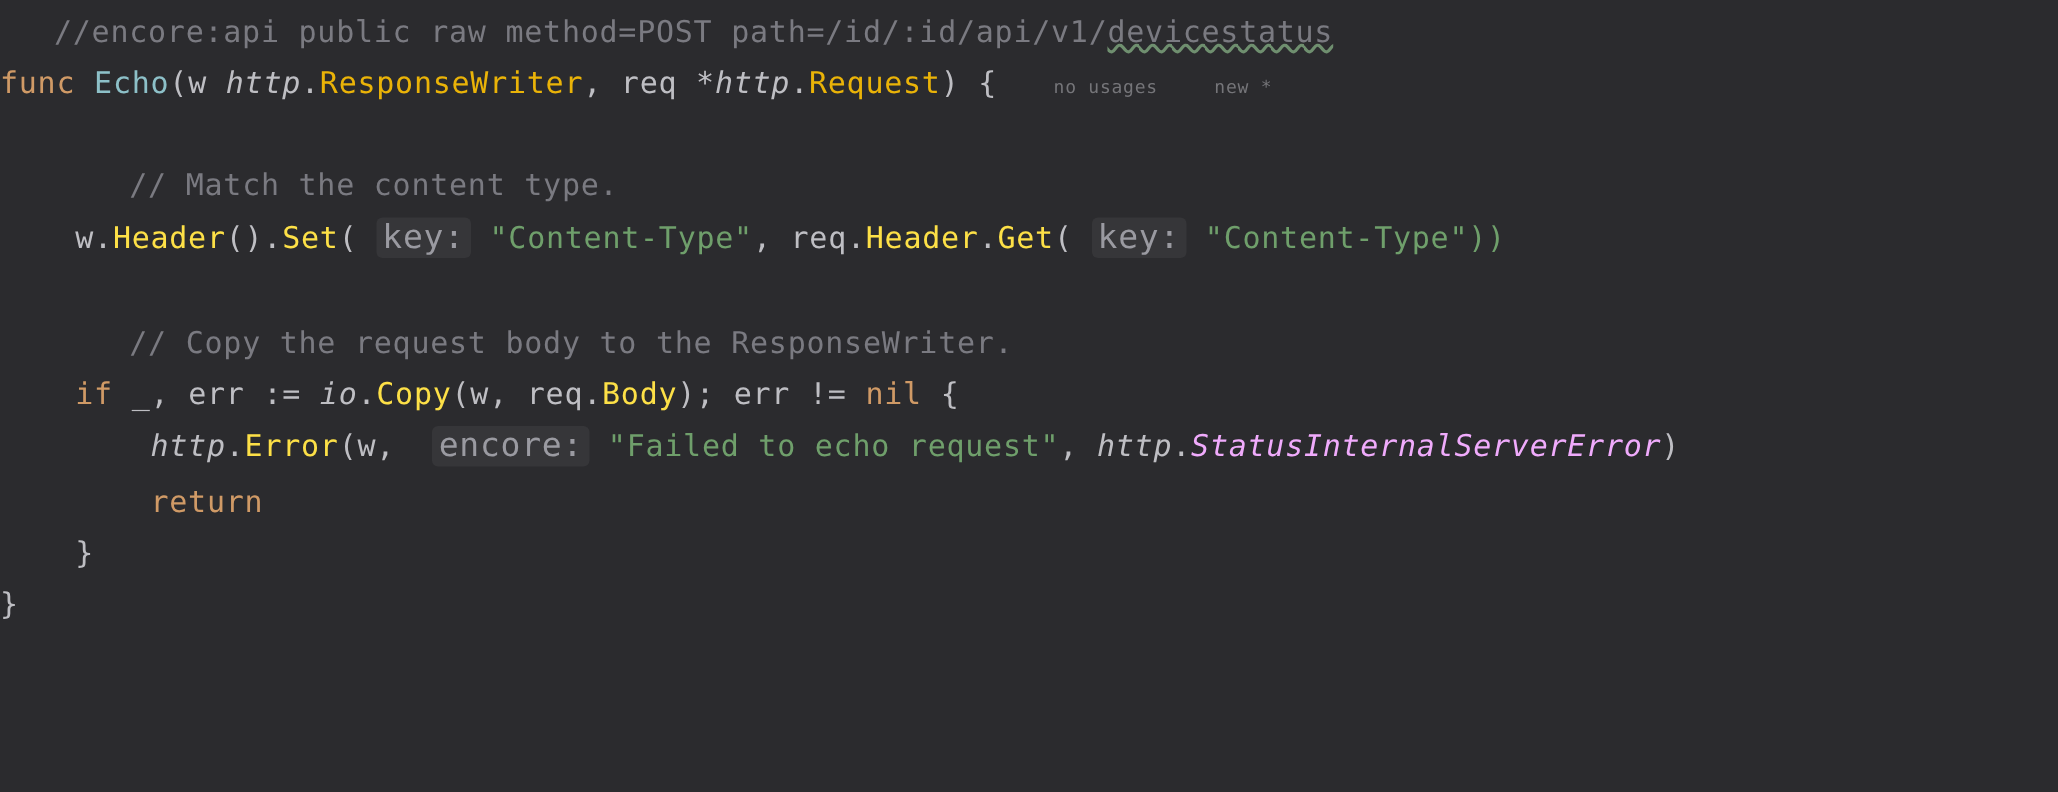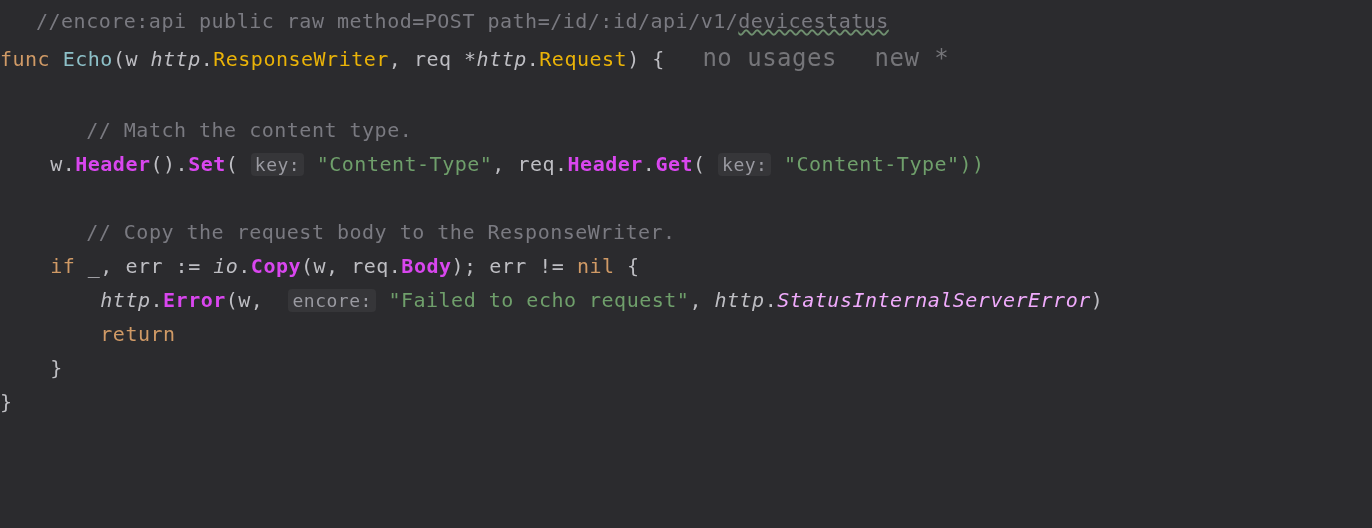--- a/index.html
+++ b/index.html
@@ -18,27 +18,27 @@
     margin: 0;
     padding: 4px 0 0 0;
     white-space: pre;
     letter-spacing: 0.5px;
   }
   .cmt    { color: #7a7a81; padding-left: 36px; }
   .key    { color: #d09a66; }          
   .fn     { color: #8dc0c8; }
   .pkg-i  { color: #bebec3; font-style: italic; } 
   .typ    { color: #eab308; text-align: center; }          
-  .mth    { color: #d946ef; font-weight: bold; }          
+  .mth    { color: #fde047; }          
   .str    { color: #6f9f6b; }
   .punc   { color: #bebec3; }
   .const  { color: #f0abfc; font-style: italic; } 
   .nil    { color: #d09a66; text-align: center; }
-  .hint   { color: #757579; font-size: 24px; }
-  .hintbox { background: #363639; color: #9a9aa1; font-size:18px; padding:1px 4px; border-radius:4px; }
+  .hint   { color: #757579; font-size: 12px; }
+  .hintbox { background: #363639; color: #9a9aa1; font-size:22px; padding:1px 4px; border-radius:4px; }
   .squiggle {
     text-decoration-line: underline;
     text-decoration-style: wavy;
     text-decoration-color: #6f8f6f;
     text-decoration-thickness: 1.5px;
   }
 </style>
 </head>
 <body>
 

